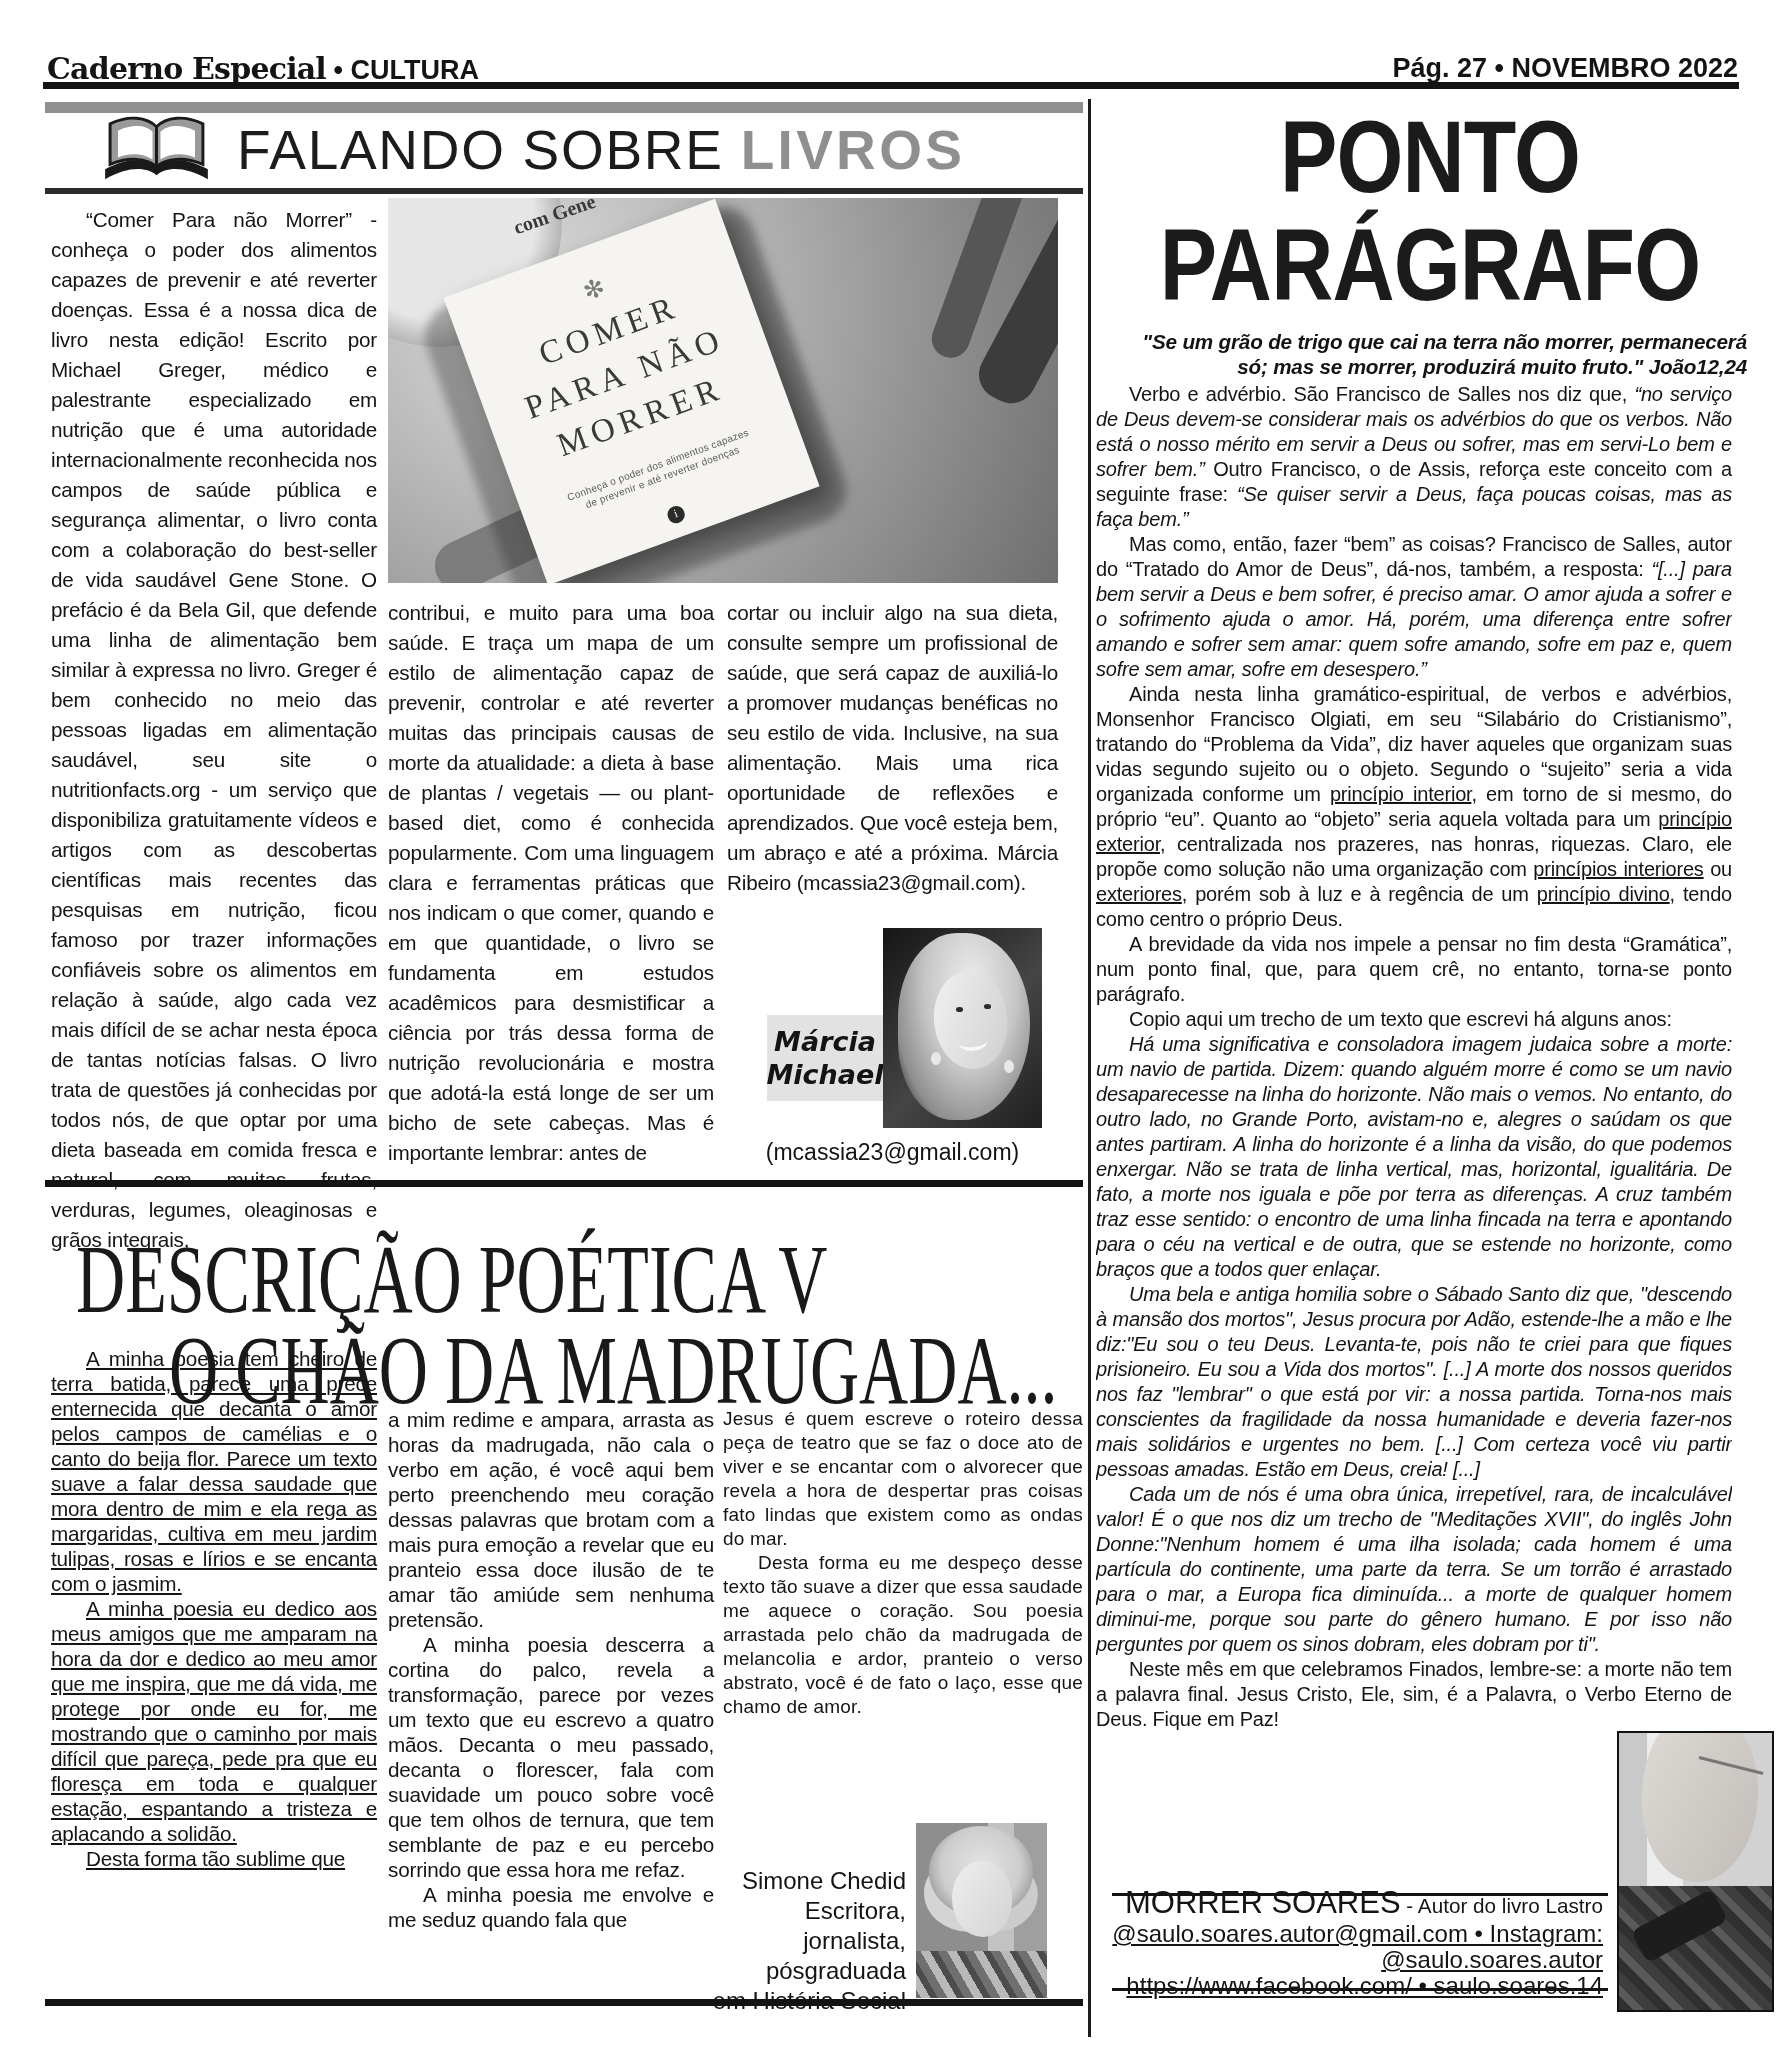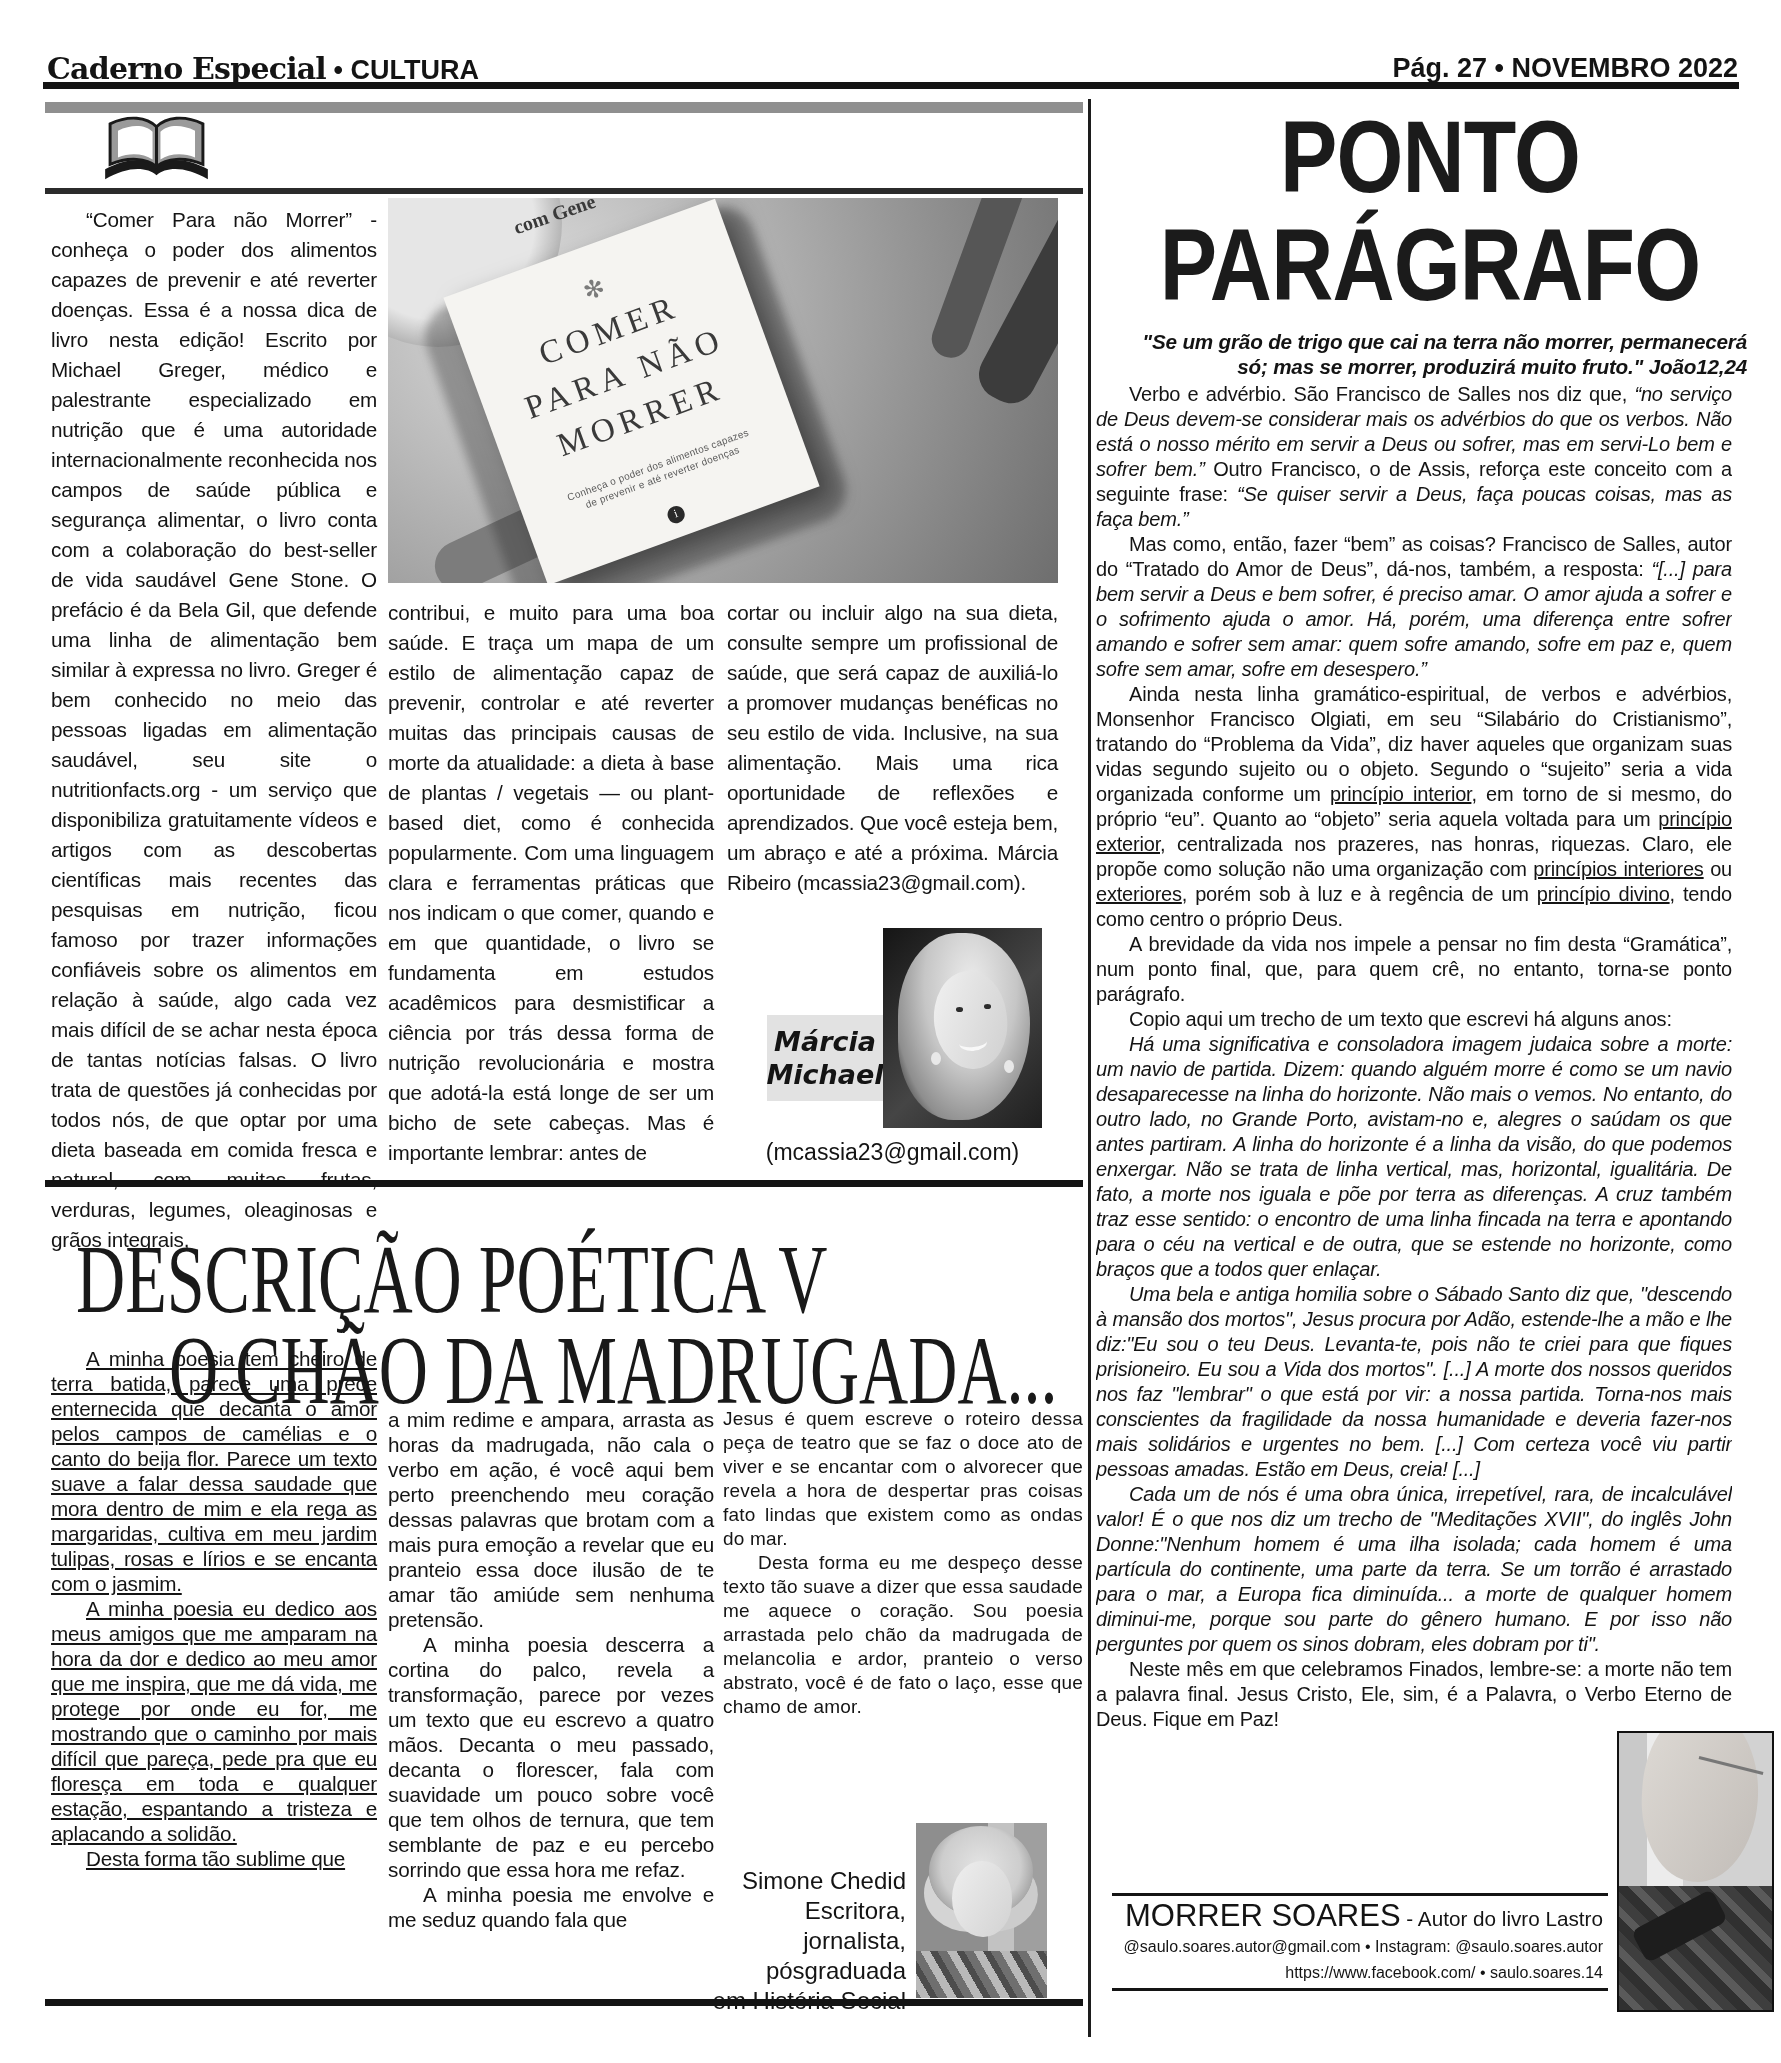--- a/index.html
+++ b/index.html
@@ -109,21 +109,21 @@
   .ponto-body{left:1096px;top:382px;width:636px;height:1500px;overflow:hidden;
     font-size:20px;line-height:25px;letter-spacing:-0.2px;text-align:justify;}
   .ponto-body .para{margin:0;text-indent:33px;}
 
   
   .saulo-footer{left:1112px;top:1893px;width:496px;height:98px;border-top:3.3px solid #141414;
     border-bottom:3.3px solid #141414;box-sizing:border-box;display:flex;flex-direction:column;
     justify-content:center;text-align:right;padding-right:5px;}
   .sf-l1{font-size:20.7px;}
   .sf-l1 .big{font-size:31px;letter-spacing:0;}
-  .sf-l2,.sf-l3{font-size:16px;line-height:26px;}
+  .sf-l2,.sf-l3{font-size:24px;line-height:26px;text-decoration:underline;}
   .saulo-photo{left:1617px;top:1731px;width:157px;height:281px;border:2.5px solid #111;box-sizing:border-box;
     overflow:hidden;background:linear-gradient(90deg,#c9c9c9 0 18%,#ececec 18% 42%,#d2d2d2 42% 100%);}
   .sa-face{position:absolute;left:23px;top:-25px;width:116px;height:174px;border-radius:48% 52% 50% 50%;
     background:linear-gradient(115deg,#dedad5,#c2bdb8);transform:rotate(4deg);}
   .sa-glass{position:absolute;left:79px;top:31px;width:66px;height:3.3px;background:#777;transform:rotate(14deg);}
   .sa-shirt{position:absolute;left:0;bottom:0;width:100%;height:124px;
     background:repeating-linear-gradient(45deg,#303030 0 10px,#5a5a5a 10px 18px,#3e3e3e 18px 28px);}
   .sa-phone{position:absolute;left:15px;bottom:66px;width:91px;height:36px;background:#1d1d1d;
     border-radius:8.3px;transform:rotate(-28deg);}
 
@@ -143,20 +143,21 @@
 
   <div class="abs gray-bar"></div>
   <div class="abs livros-header">
     <svg class="book-icon" viewBox="0 0 120 80">
       <path d="M8 60 C30 48 50 48 60 57 C70 48 90 48 112 60 L112 70 C90 57 70 57 60 66 C50 57 30 57 8 70 Z" fill="#1a1a1a"></path>
       <path d="M13 14 C32 5 50 7 60 17 L60 57 C50 49 32 47 13 55 Z" fill="#9a9a9a" stroke="#1a1a1a" stroke-width="3"></path>
       <path d="M107 14 C88 5 70 7 60 17 L60 57 C70 49 88 47 107 55 Z" fill="#9a9a9a" stroke="#1a1a1a" stroke-width="3"></path>
       <path d="M21 21 C35 14 49 15 56 22 L56 50 C47 44 33 43 21 48 Z" fill="#ffffff"></path>
       <path d="M99 21 C85 14 71 15 64 22 L64 50 C73 44 87 43 99 48 Z" fill="#ffffff"></path>
     </svg>
+    <div class="ttl"><span>FALANDO SOBRE </span><span class="accent">LIVROS</span></div>
   </div>
   <div class="abs header-rule"></div>
 
   <div class="abs col a1col a1c1">
       <p class="para"><span>“Comer Para não Morrer” - conheça o poder dos alimentos capazes de prevenir e até reverter doenças. Essa é a nossa dica de livro nesta edição! Escrito por Michael Greger, médico e palestrante especializado em nutrição que é uma autoridade internacionalmente reconhecida nos campos de saúde pública e segurança alimentar, o livro conta com a colaboração do best-seller de vida saudável Gene Stone. O prefácio é da Bela Gil, que defende uma linha de alimentação bem similar à expressa no livro. Greger é bem conhecido no meio das pessoas ligadas em alimentação saudável, seu site o nutritionfacts.org - um serviço que disponibiliza gratuitamente vídeos e artigos com as descobertas científicas mais recentes das pesquisas em nutrição, ficou famoso por trazer informações confiáveis sobre os alimentos em relação à saúde, algo cada vez mais difícil de se achar nesta época de tantas notícias falsas. O livro trata de questões já conhecidas por todos nós, de que optar por uma dieta baseada em comida fresca e natural, com muitas frutas, verduras, legumes, oleaginosas e grãos integrais,</span></p>
     </div>
   <div class="abs col cont a1col a1c2">
       <p class="para"><span>contribui, e muito para uma boa saúde. E traça um mapa de um estilo de alimentação capaz de prevenir, controlar e até reverter muitas das principais causas de morte da atualidade: a dieta à base de plantas / vegetais — ou plant-based diet, como é conhecida popularmente. Com uma linguagem clara e ferramentas práticas que nos indicam o que comer, quando e em que quantidade, o livro se fundamenta em estudos acadêmicos para desmistificar a ciência por trás dessa forma de nutrição revolucionária e mostra que adotá-la está longe de ser um bicho de sete cabeças. Mas é importante lembrar: antes de</span></p>
     </div>
   <div class="abs col cont a1col a1c3">

